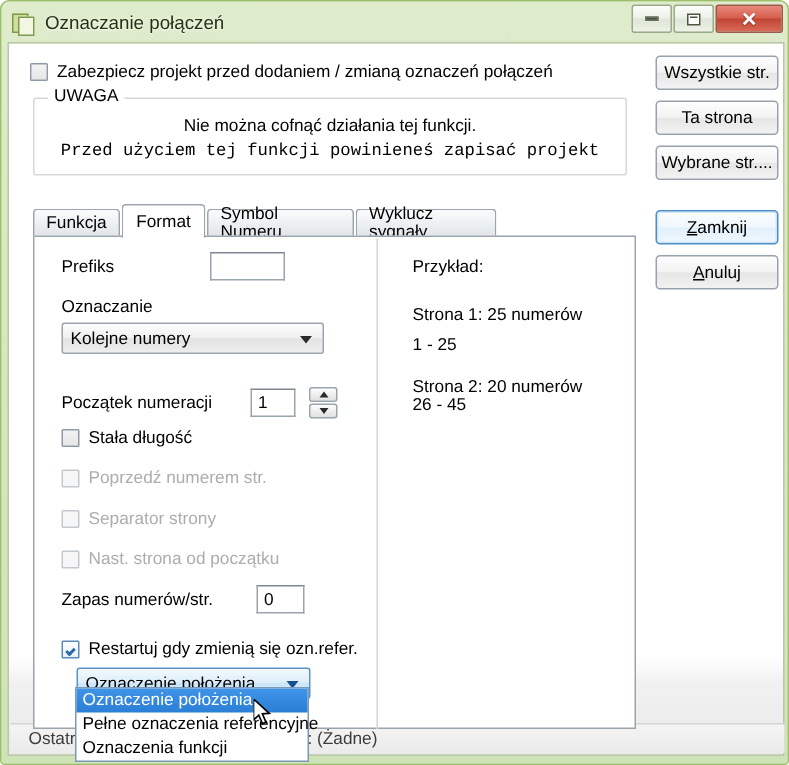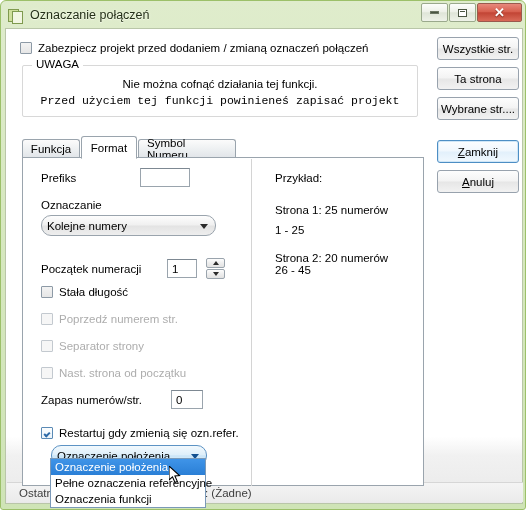--- a/index.html
+++ b/index.html
@@ -126,21 +126,21 @@
   }
   .row{position:absolute;display:flex;align-items:center;}
   .txtin{
     box-sizing:border-box;height:19px;
     border:1px solid #9aa4ad;border-top-color:#7d8892;
     background:#ffffff;font-size:11.5px;color:#000;
     display:flex;align-items:center;padding:0 4px;
   }
   .combo{
     box-sizing:border-box;height:21px;
-    border:1px solid #9aa4ad;border-radius:10px;
+    border:1px solid #9aa4ad;border-radius:2px;
     background:linear-gradient(180deg,#fdfdfd 0%,#f0f0f0 48%,#e3e3e3 52%,#eeeeee 100%);
     display:flex;align-items:center;font-size:11.5px;color:#000;
     padding-left:5px;position:relative;cursor:default;
   }
   .combo .arrow{
     position:absolute;right:7px;top:50%;margin-top:-2px;
     width:0;height:0;border-left:4px solid transparent;border-right:4px solid transparent;
     border-top:5px solid #2a2a2a;
   }
   .combo.blue{
@@ -244,20 +244,23 @@
 
     <div class="tabstrip">
       <div class="tab" style="left:0px;width:58px;">
         <span>Funkcja</span>
       </div>
       <div class="tab active" style="left:59px;width:56px;">
         <span>Format</span>
       </div>
       <div class="tab" style="left:116px;width:98px;">
         <span>Symbol Numeru</span>
+      </div>
+      <div class="tab" style="left:215px;width:94px;">
+        <span>Wyklucz sygnały</span>
       </div>
     </div>
 
     <div class="tabpanel">
       <div class="vdivider"></div>
 
       <div class="row" style="left:18px;top:14px;">
         <span class="lbl">Prefiks</span>
       </div>
       <div class="txtin" style="position:absolute;left:117px;top:10px;width:50px;"></div>

